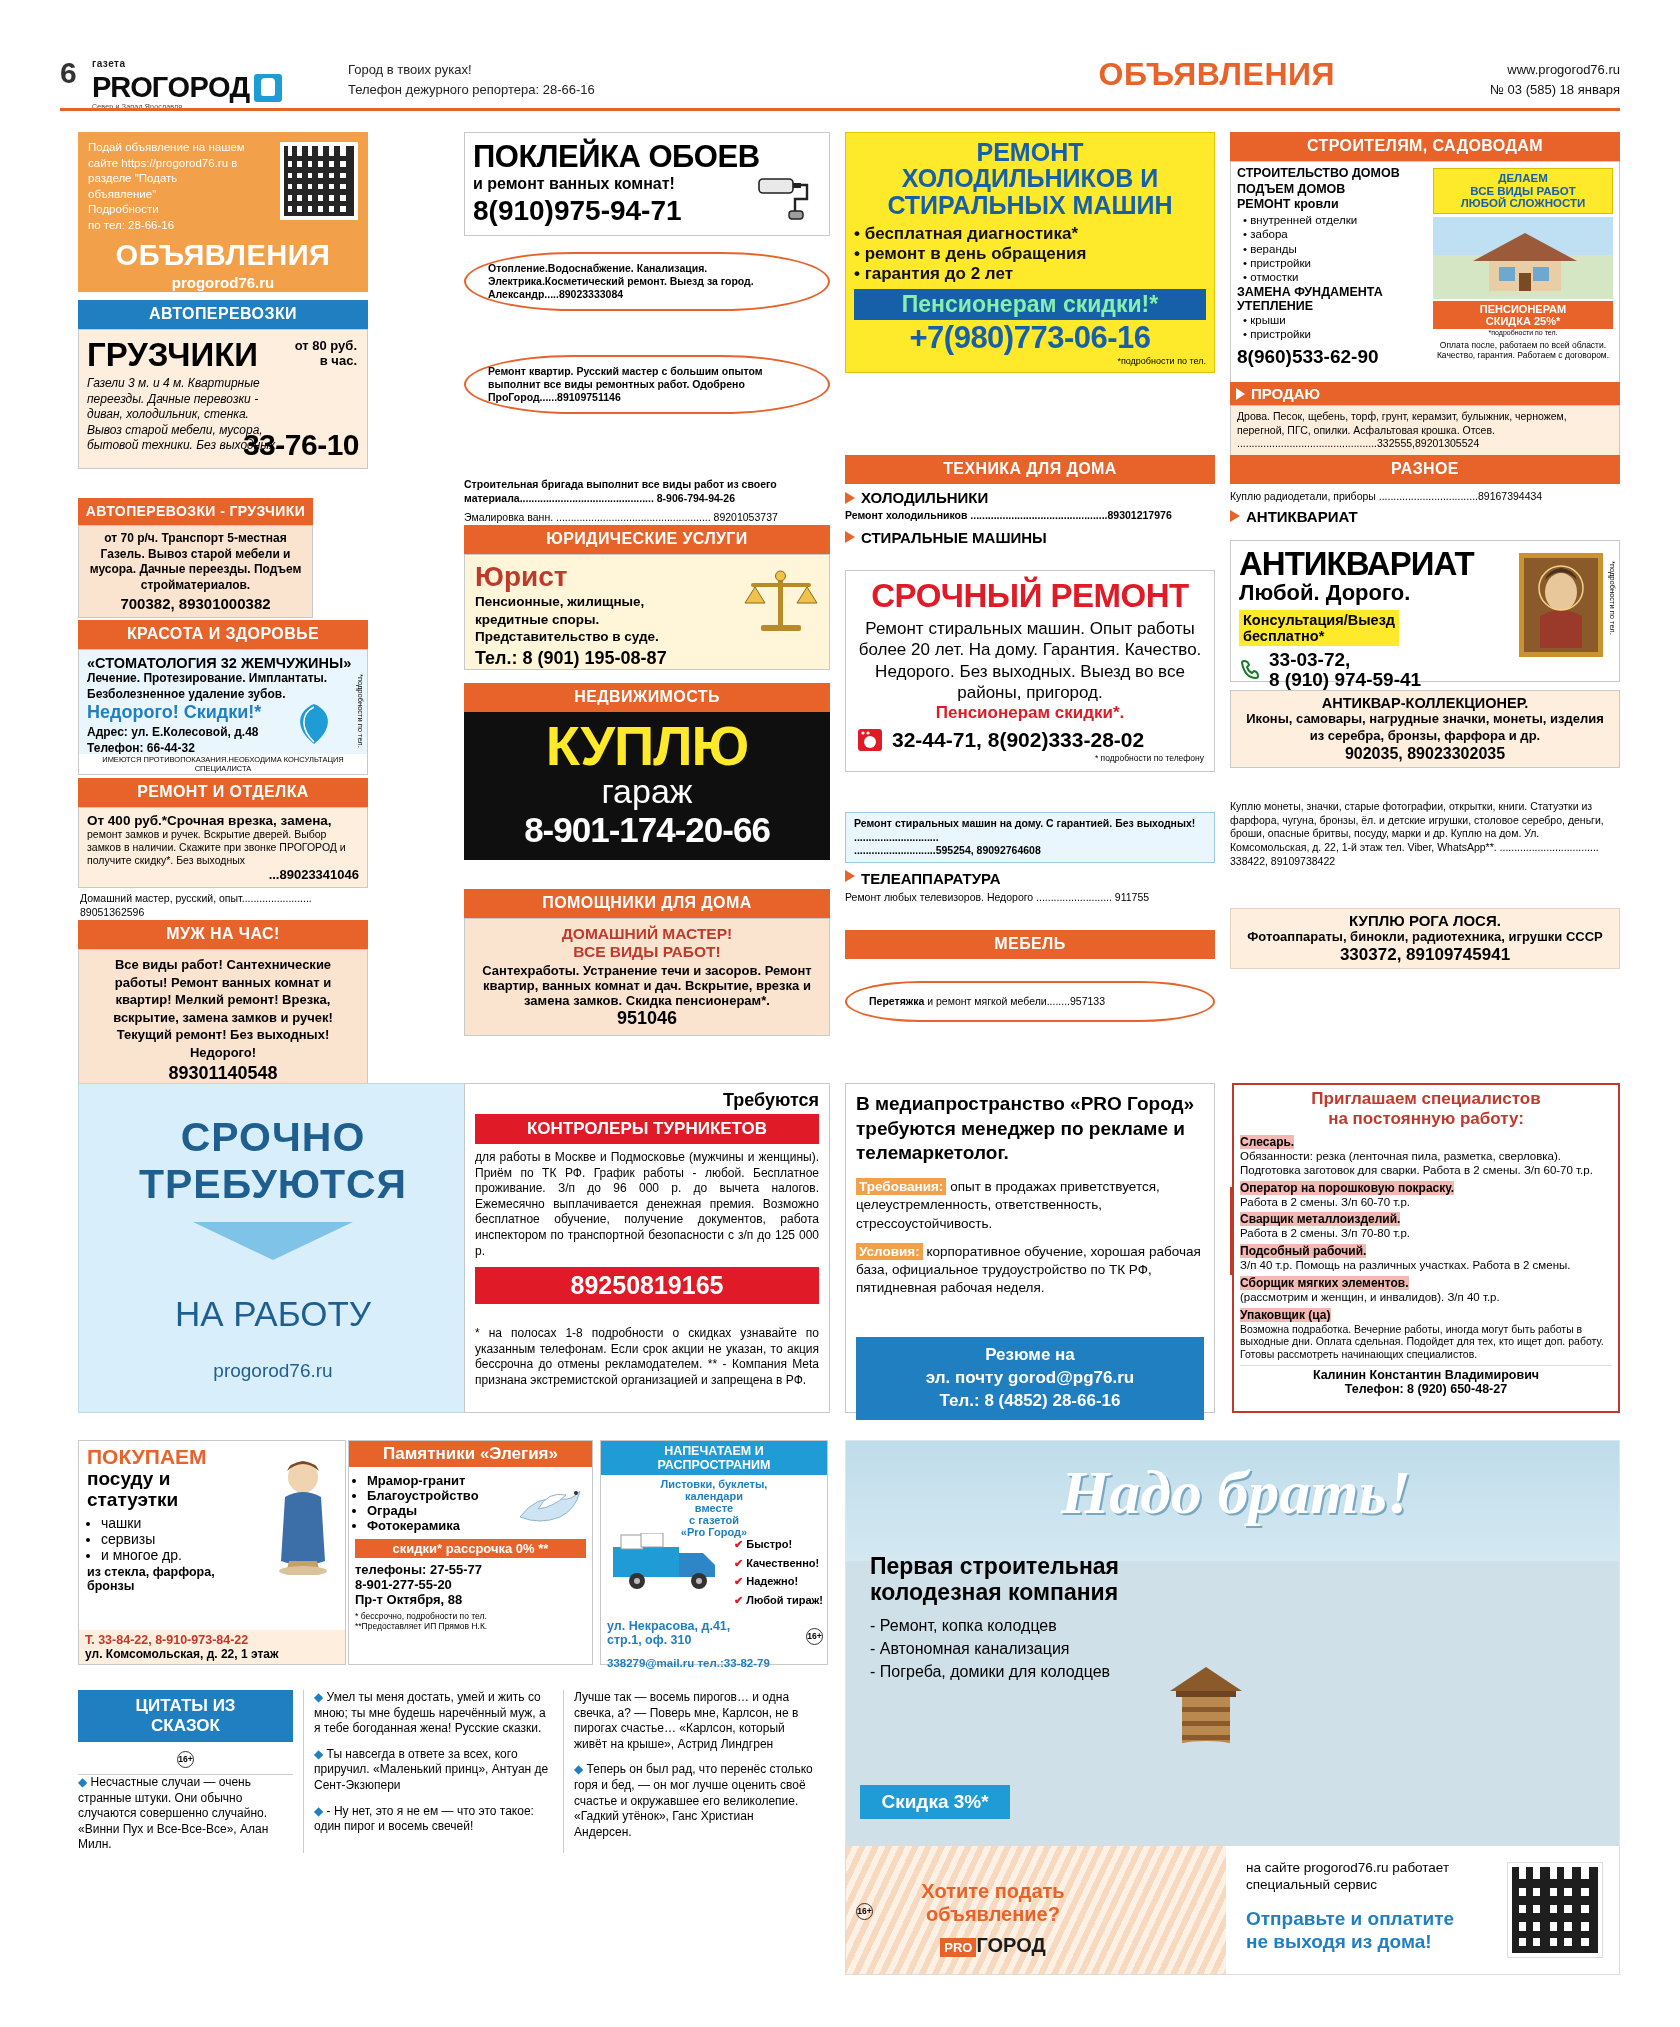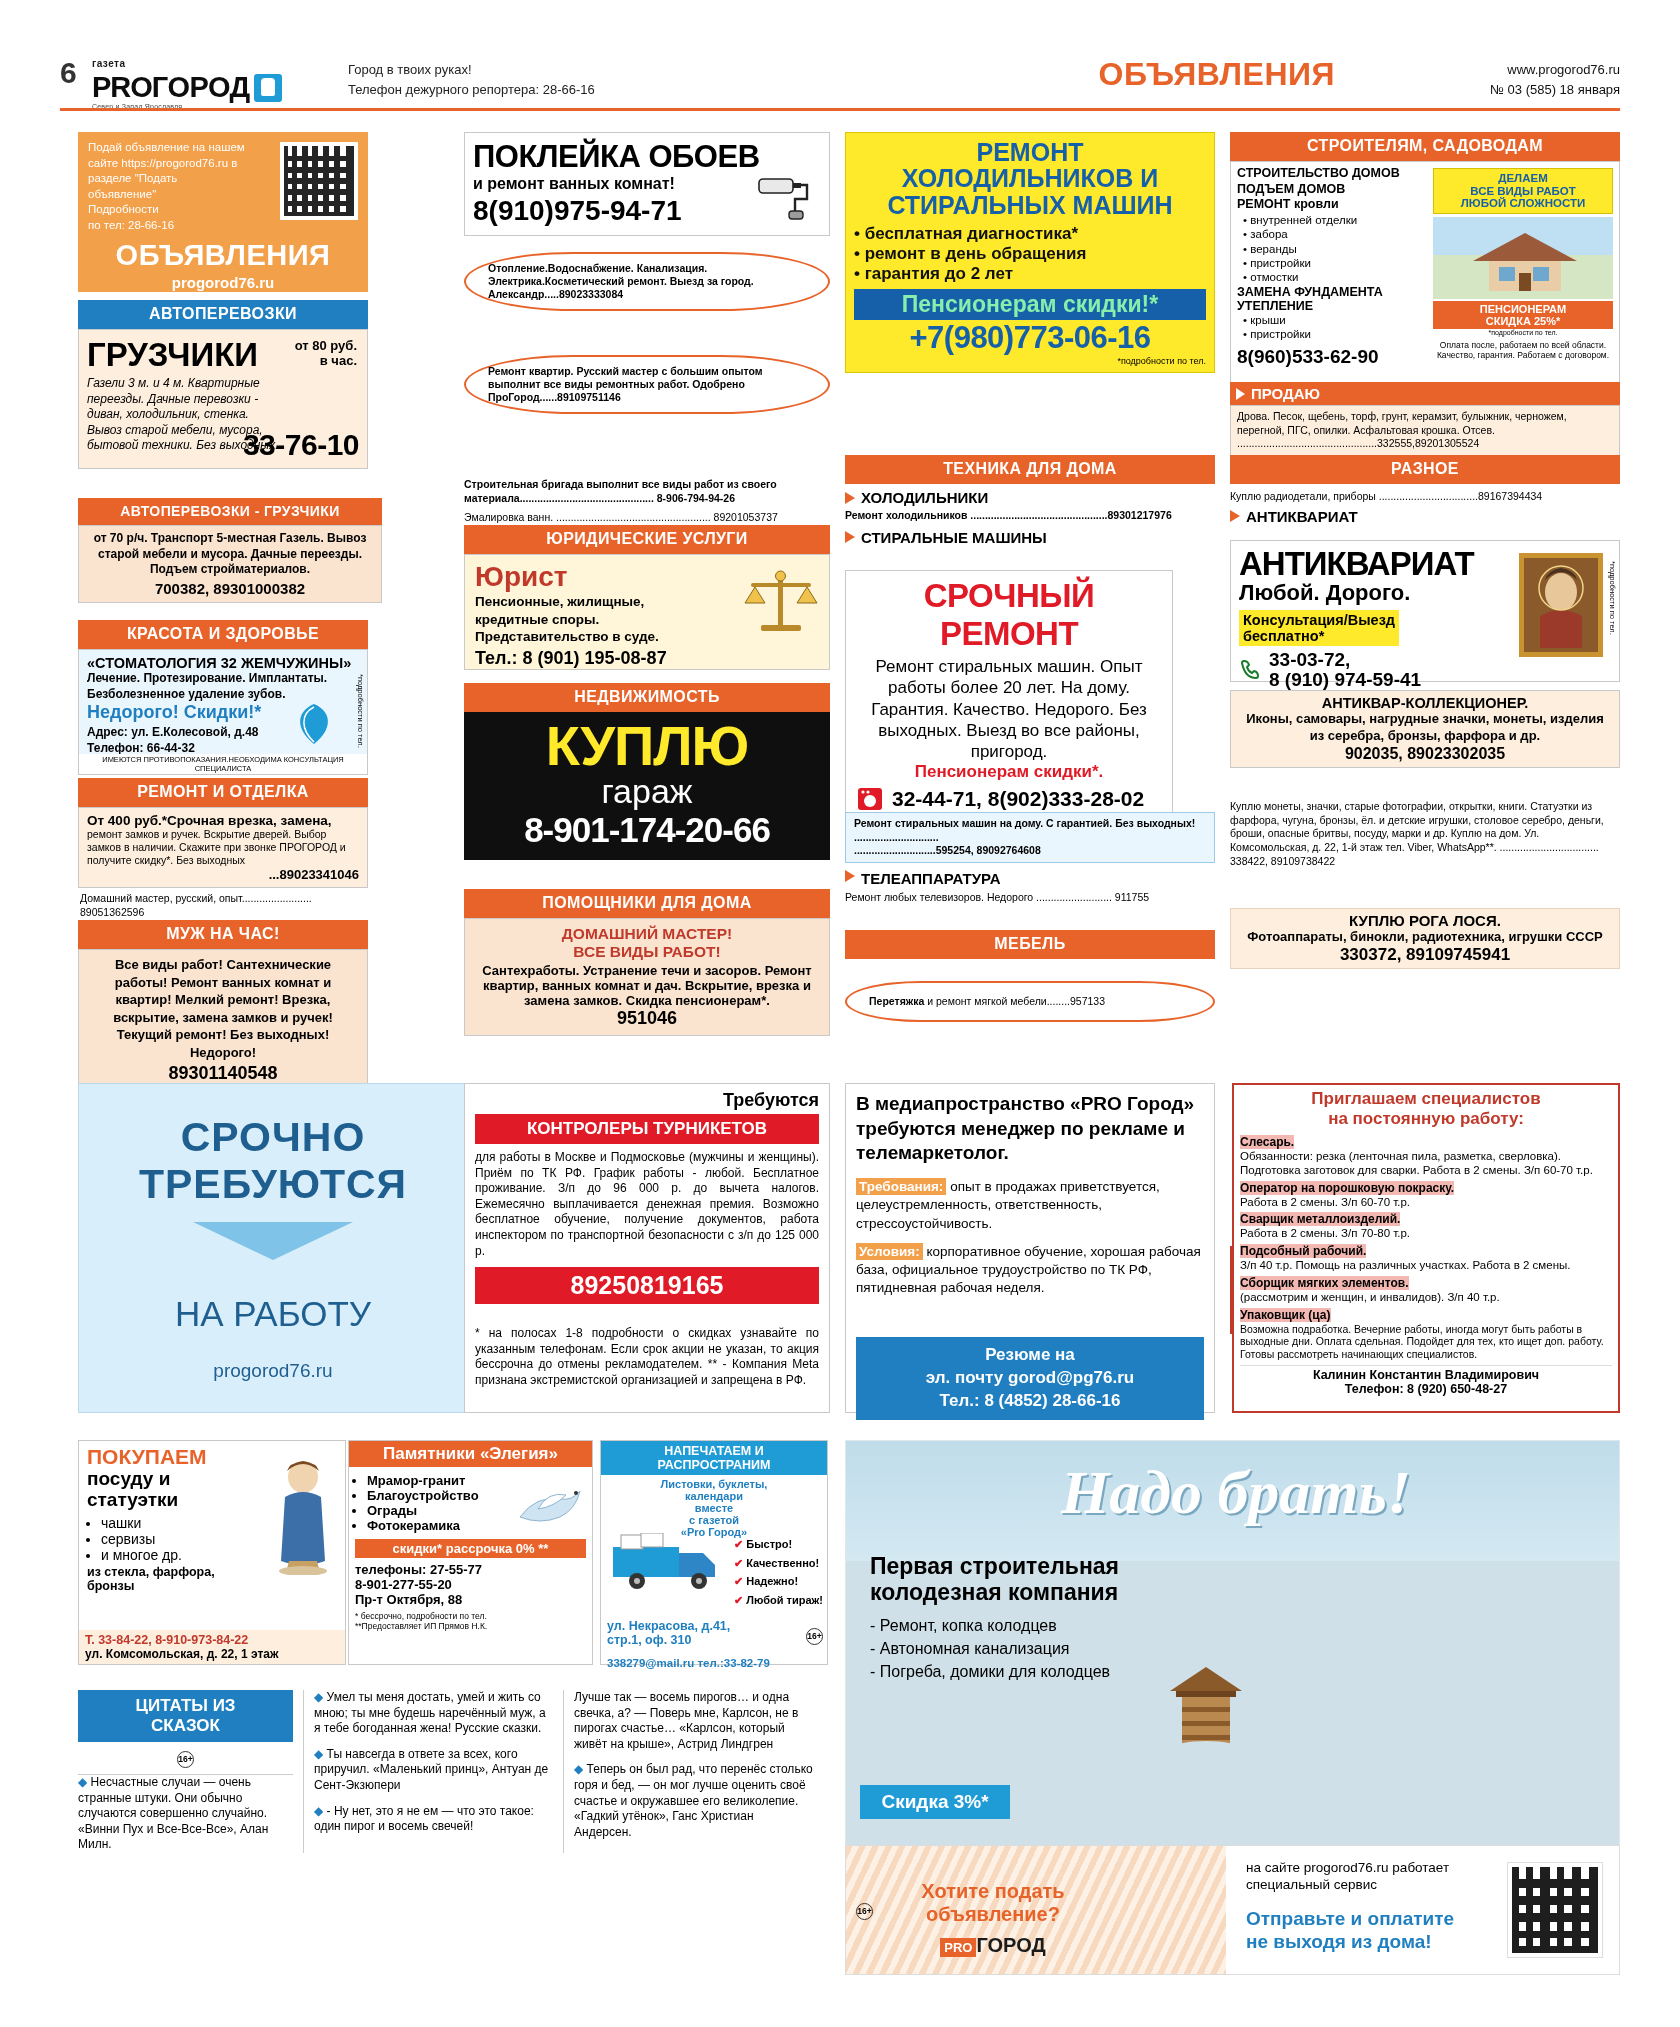--- a/index.html
+++ b/index.html
@@ -109,21 +109,21 @@
     <div class="barhead blue">АВТОПЕРЕВОЗКИ</div>
     <div class="box pale" style="padding:6px 8px 8px; position:relative; height:140px;">
       <div style="font-size:33px; font-weight:bold; display:inline-block;">ГРУЗЧИКИ</div>
       <div style="position:absolute; right:10px; top:8px; font-size:13px; font-weight:bold; text-align:right; white-space:pre-line;">от 80 руб.
 в час.</div>
       <div class="i" style="font-size:12px; line-height:1.3; margin-top:2px; width:200px;">Газели 3 м. и 4 м. Квартирные переезды. Дачные перевозки - диван, холодильник, стенка. Вывоз старой мебели, мусора, бытовой техники. Без выходных.</div>
       <div class="phone-big" style="position:absolute; right:8px; bottom:6px;">33-76-10</div>
     </div>
   </div>
 
-  <div class="blk" style="left:78px; top:498px; width:304px;">
+  <div class="blk" style="left:78px; top:498px; width:235px;">
     <div class="barhead" style="font-size:14px;">АВТОПЕРЕВОЗКИ - ГРУЗЧИКИ</div>
     <div class="box pale2 center" style="padding:5px 8px;">
       <div class="sm b">от 70 р/ч. Транспорт 5-местная Газель. Вывоз старой мебели и мусора. Дачные переезды. Подъем стройматериалов.</div>
       <div class="b" style="font-size:15px; margin-top:2px;">700382, 89301000382</div>
     </div>
   </div>
 
   <div class="blk" style="left:78px; top:620px; width:290px;">
     <div class="barhead">КРАСОТА И ЗДОРОВЬЕ</div>
     <div class="box" style="background:#eaf6fd; padding:5px 8px; position:relative; height:126px;">
@@ -350,21 +350,21 @@
       <span style="width:0;height:0;border-left:10px solid #e8632a;border-top:6px solid transparent;border-bottom:6px solid transparent;"></span>
       <span class="b" style="font-size:15px;">ХОЛОДИЛЬНИКИ</span>
     </div>
     <div class="dotline b" style="margin-top:3px;">Ремонт холодильников ...............................................89301217976</div>
     <div style="display:flex; align-items:center; gap:6px; margin-top:6px;">
       <span style="width:0;height:0;border-left:10px solid #e8632a;border-top:6px solid transparent;border-bottom:6px solid transparent;"></span>
       <span class="b" style="font-size:15px;">СТИРАЛЬНЫЕ МАШИНЫ</span>
     </div>
   </div>
 
-  <div class="blk" style="left:845px; top:570px; width:328px; border:1px solid #c9c9c9; background:#fff; padding:6px 10px 8px; position:relative;">
+  <div class="blk" style="left:845px; top:570px; width:370px; border:1px solid #c9c9c9; background:#fff; padding:6px 10px 8px; position:relative;">
     <div style="text-align:center; font-size:33px; font-weight:bold; color:#e01a26; letter-spacing:-.5px;">СРОЧНЫЙ РЕМОНТ</div>
     <div style="text-align:center; font-size:17px; line-height:1.25; margin-top:3px;">Ремонт стиральных машин. Опыт работы более 20 лет. На дому. Гарантия. Качество. Недорого. Без выходных. Выезд во все районы, пригород.</div>
     <div style="text-align:center; font-size:17px; color:#e01a26; font-weight:bold; display:inline-block; width:100%;">Пенсионерам скидки*.</div>
     <div style="display:flex; align-items:center; gap:8px; margin-top:4px;">
       <span style="width:28px;height:26px;display:inline-block;">
         <svg viewBox="0 0 28 26" width="28" height="26">
             <rect x="2" y="2" width="24" height="22" rx="3" fill="#e01a26"></rect>
             <circle cx="14" cy="15" r="6" fill="#fff"></circle>
             <circle cx="7" cy="6" r="1.6" fill="#fff"></circle>
             <circle cx="12" cy="6" r="1.6" fill="#fff"></circle>

